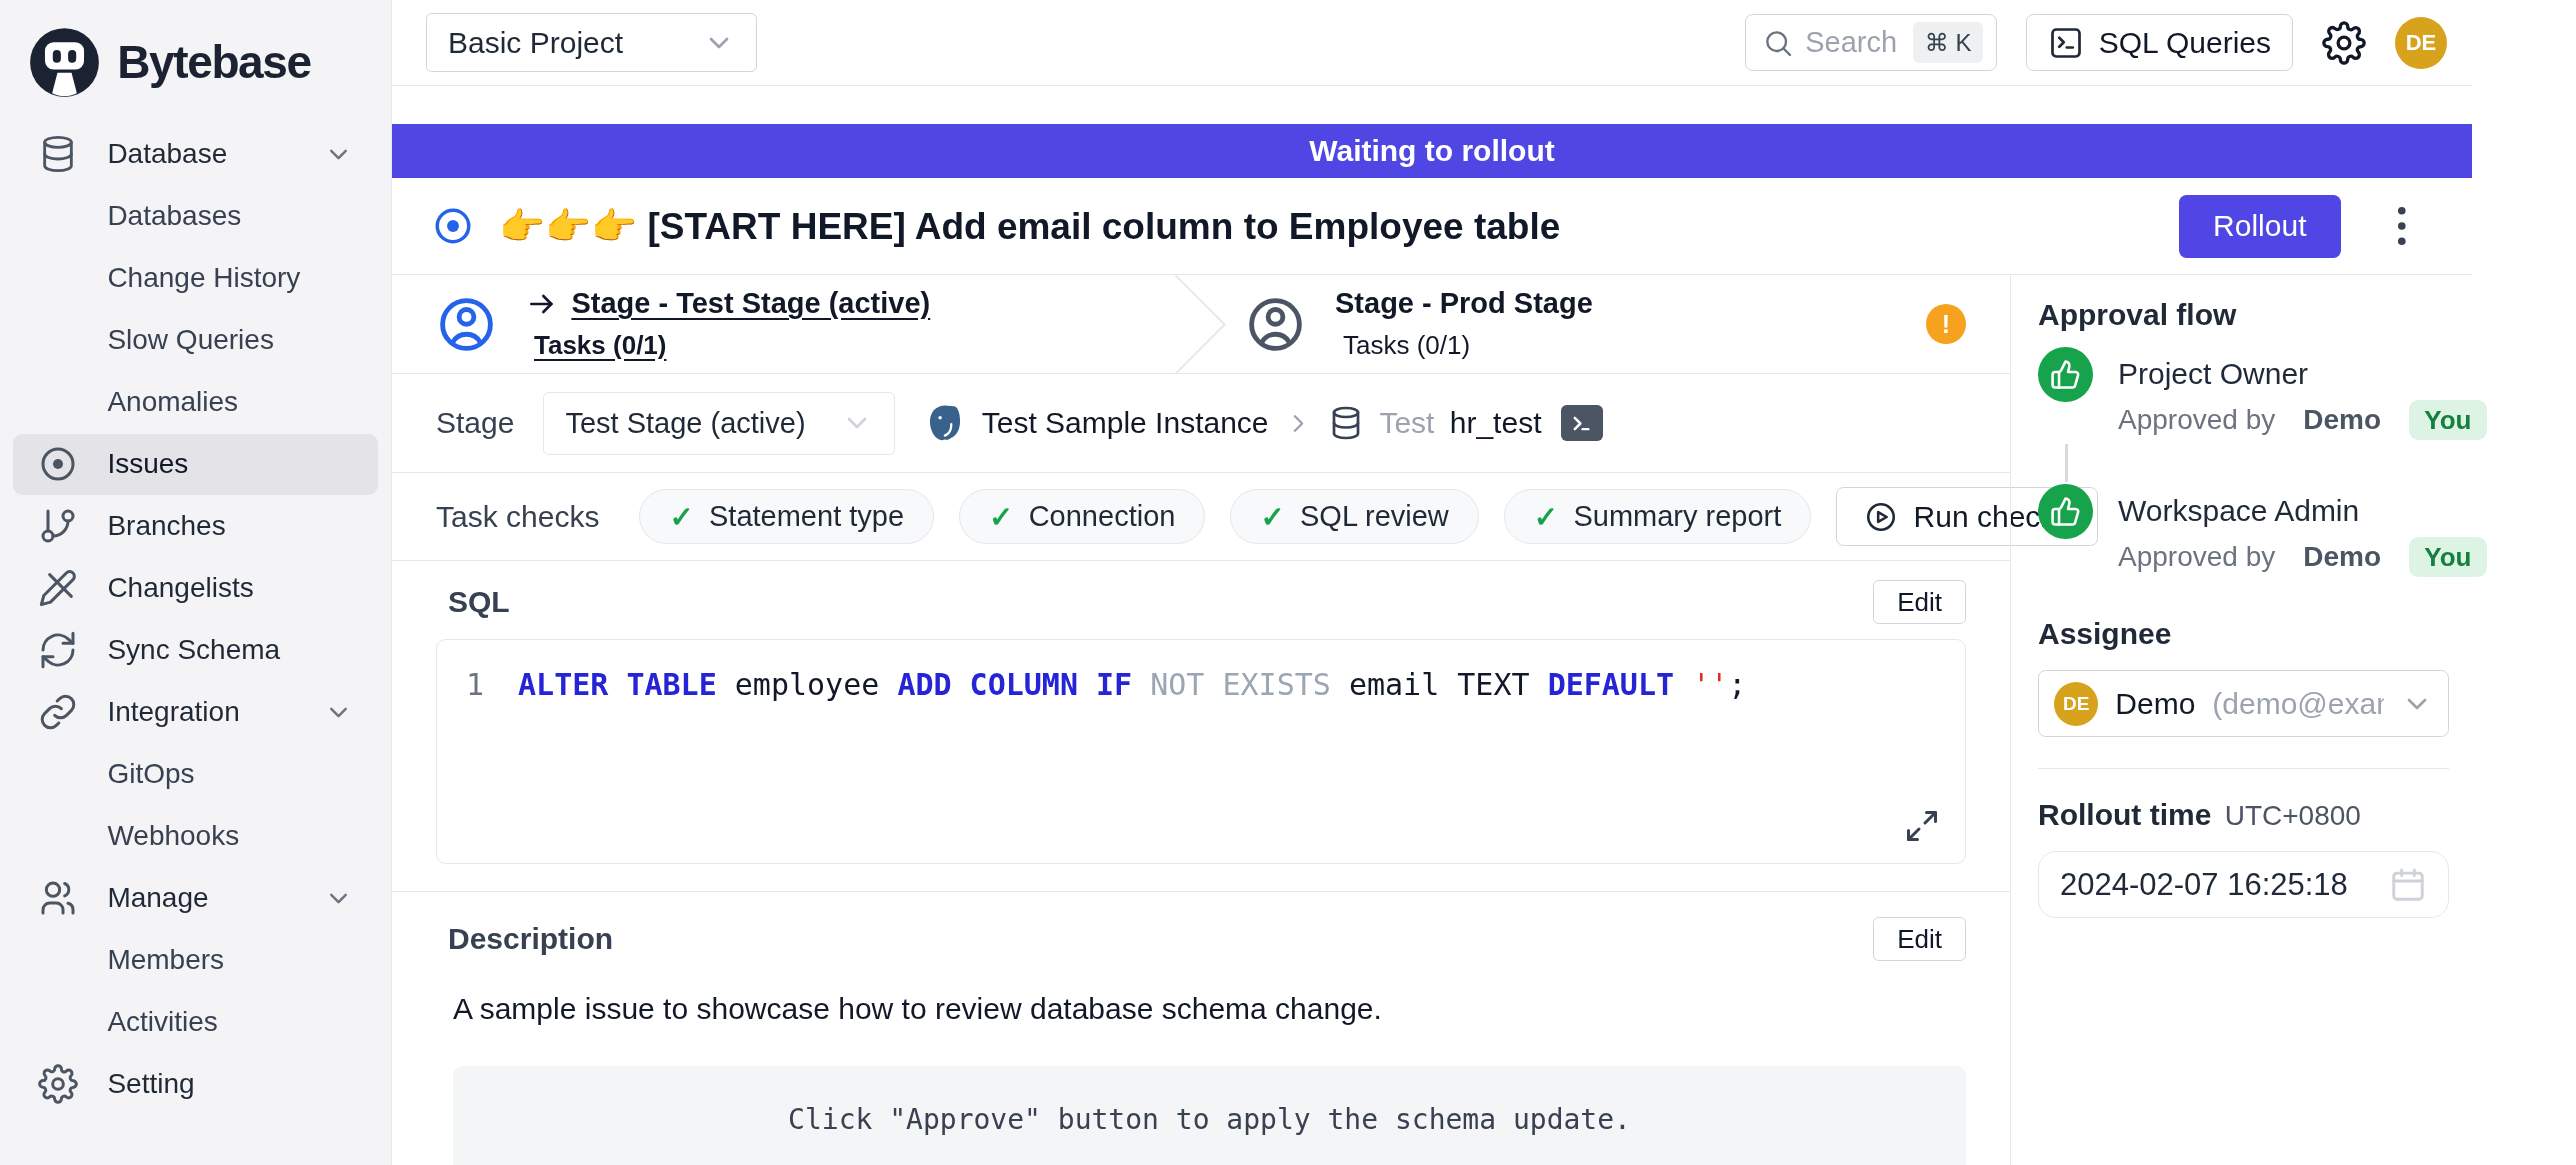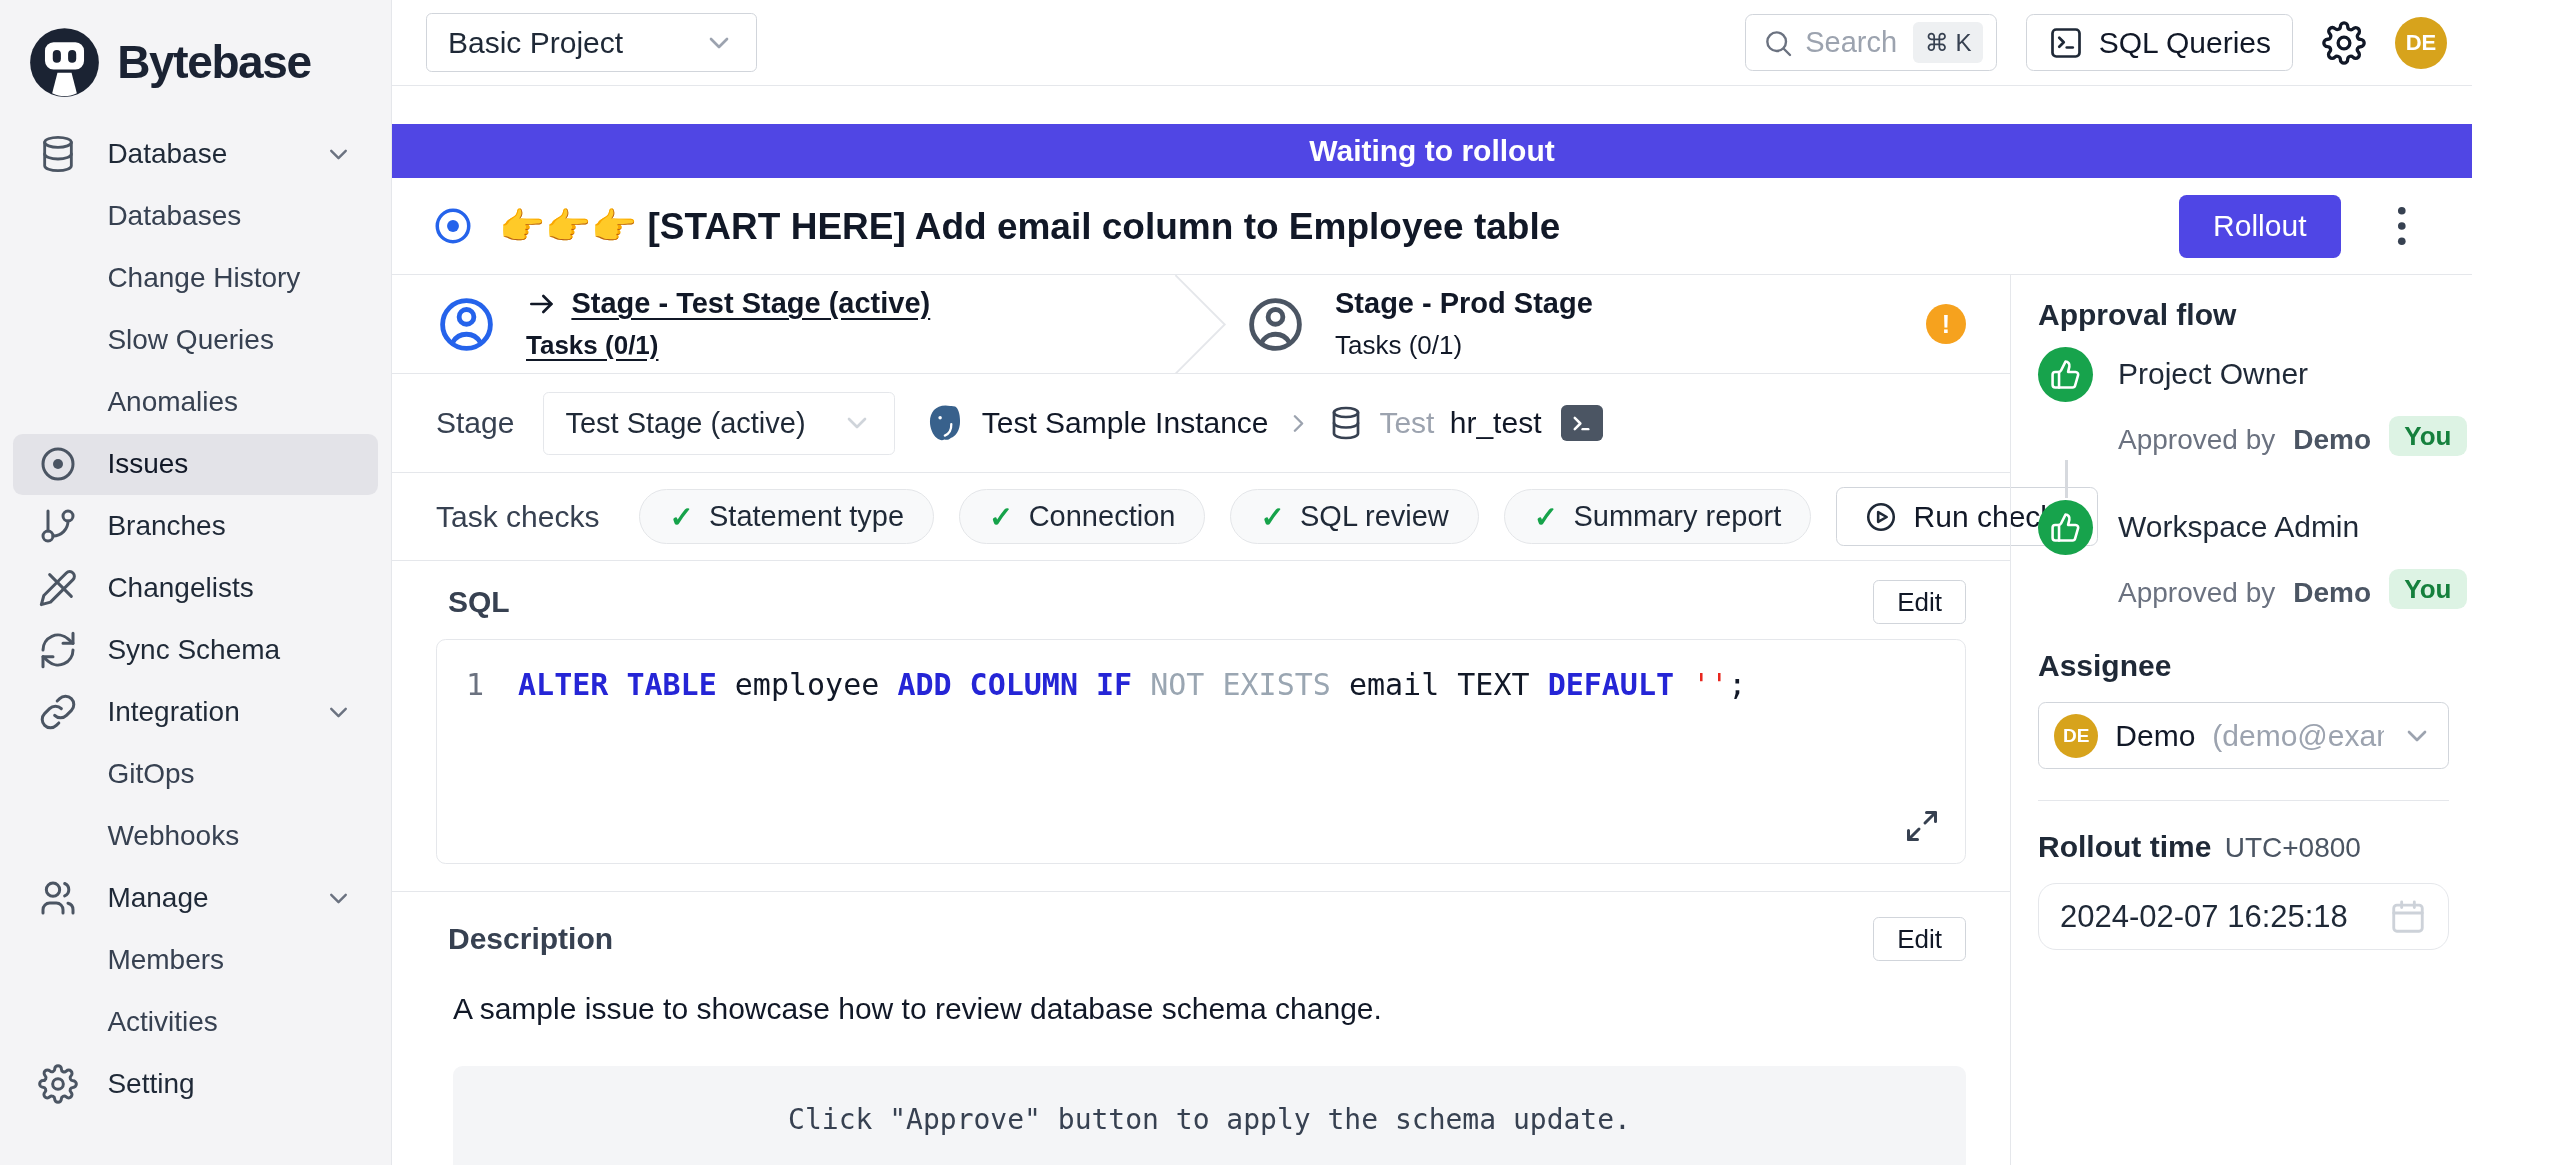--- a/index.html
+++ b/index.html
@@ -61,21 +61,21 @@
   .stage-tab { flex:1; display:flex; align-items:center; padding:0 44px; gap:29px; cursor:pointer; min-width:0; }
   .stage-person { width:61px; height:61px; flex:0 0 61px; }
   .stage-person svg { width:61px; height:61px; }
   .stage-person.active { color:#2563eb; }
   .stage-person.idle { color:#4b5563; }
   .st-line1 { font-size:29px; color:#111827; display:flex; align-items:center; gap:13.4px; white-space:nowrap; }
   .st-line1 .arrow { width:32px; height:32px; color:#111827; }
   .st-line1 .arrow svg { width:32px; height:32px; }
   .st-name-active { font-weight:700; text-decoration:underline; text-underline-offset:4.8px; }
   .st-name { font-weight:600; }
-  .st-line2 { margin-top:9.6px; font-size:26px; color:#111827; white-space:nowrap; }
+  .st-line2 { margin-top:9.6px; font-size:26px; color:#111827; white-space:nowrap;margin-left:8px; }
   .st-line2 .t-active { font-weight:700; text-decoration:underline; text-underline-offset:4.8px; }
   .st-line2 .c-active { font-weight:700; }
   .stage-sep { position:absolute; left:50%; top:0; height:99px; width:55px; transform:translateX(-50%); pointer-events:none; }
   .warn-badge { margin-left:auto; width:40px; height:40px; border-radius:50%; background:#f6a21e; color:#fff; font-weight:700; font-size:25px; display:flex; align-items:center; justify-content:center; flex:0 0 40px; }
 
   
   .stage-row { height:99px; flex:0 0 99px; border-bottom:1px solid #e5e7eb; display:flex; align-items:center; padding:0 44px; }
   .stage-lbl { font-size:30px; color:#374151; margin-right:29px; }
   .select-box { width:352px; height:63px; border:1px solid #e5e7eb; border-radius:5.7px; background:#fff; display:flex; align-items:center; justify-content:space-between; padding:16px 21px; font-size:29px; color:#1f2937; cursor:pointer; }
   .select-box .sel-chevron { color:#cfd4da; }
@@ -119,21 +119,21 @@
   .desc-text { margin:31px 0 0 17px; font-size:30px; color:#111827; }
   .note-box { margin:40px 0 0 17px; background:#f4f5f7; border-radius:9.6px; height:107px; display:flex; align-items:center; justify-content:center; font-family:"DejaVu Sans Mono", monospace; font-size:28px; color:#374151; }
 
   
   .right-panel { width:462px; flex:0 0 462px; border-left:1px solid #e5e7eb; padding:23px 23px 0 27px; }
   .rp-title { font-size:30px; font-weight:600; color:#1f2937; }
   .approval-step { display:flex; margin-top:15.3px; gap:25px; }
   .thumb-circle { width:55px; height:55px; border-radius:50%; background:#17a34c; display:flex; align-items:center; justify-content:center; flex:0 0 55px; color:#fff; }
   .thumb-circle svg { width:31px; height:31px; }
   .step-role { font-size:30px; color:#1f2937; padding-top:9.6px; }
-  .step-sub { margin-top:25px; font-size:28px; color:#6b7280; display:flex; align-items:flex-end; gap:18px; white-space:nowrap; }
+  .step-sub { margin-top:9px; font-size:28px; color:#6b7280; display:flex; align-items:center; gap:28px; white-space:nowrap; }
   .approver { font-weight:700; color:#4b5563; }
   .you-badge { background:#ddf3e4; color:#15803d; font-weight:700; font-size:26px; padding:4.8px 15.3px; border-radius:9.6px; }
   .connector { width:2.9px; height:38px; background:#d6d9de; margin:3.8px 0 0 27px; }
   .assignee-head { margin-top:40px; }
   .assignee-select { margin-top:19px; height:67px; border:1px solid #d1d5db; border-radius:7.6px; background:#fff; display:flex; align-items:center; padding:0 15.3px; gap:17px; cursor:pointer; }
   .assignee-avatar { width:44px; height:44px; border-radius:50%; background:#d7a31c; color:#fff; font-size:19px; font-weight:700; display:flex; align-items:center; justify-content:center; flex:0 0 44px; }
   .assignee-name { font-size:30px; color:#111827; white-space:nowrap; }
   .assignee-email { font-size:30px; color:#9ca3af; white-space:nowrap; overflow:hidden; flex:1; }
   .rp-divider { border-top:1px solid #e5e7eb; margin-top:31px; }
   .rollout-head { margin-top:29px; display:flex; gap:13.4px; align-items:baseline; }

